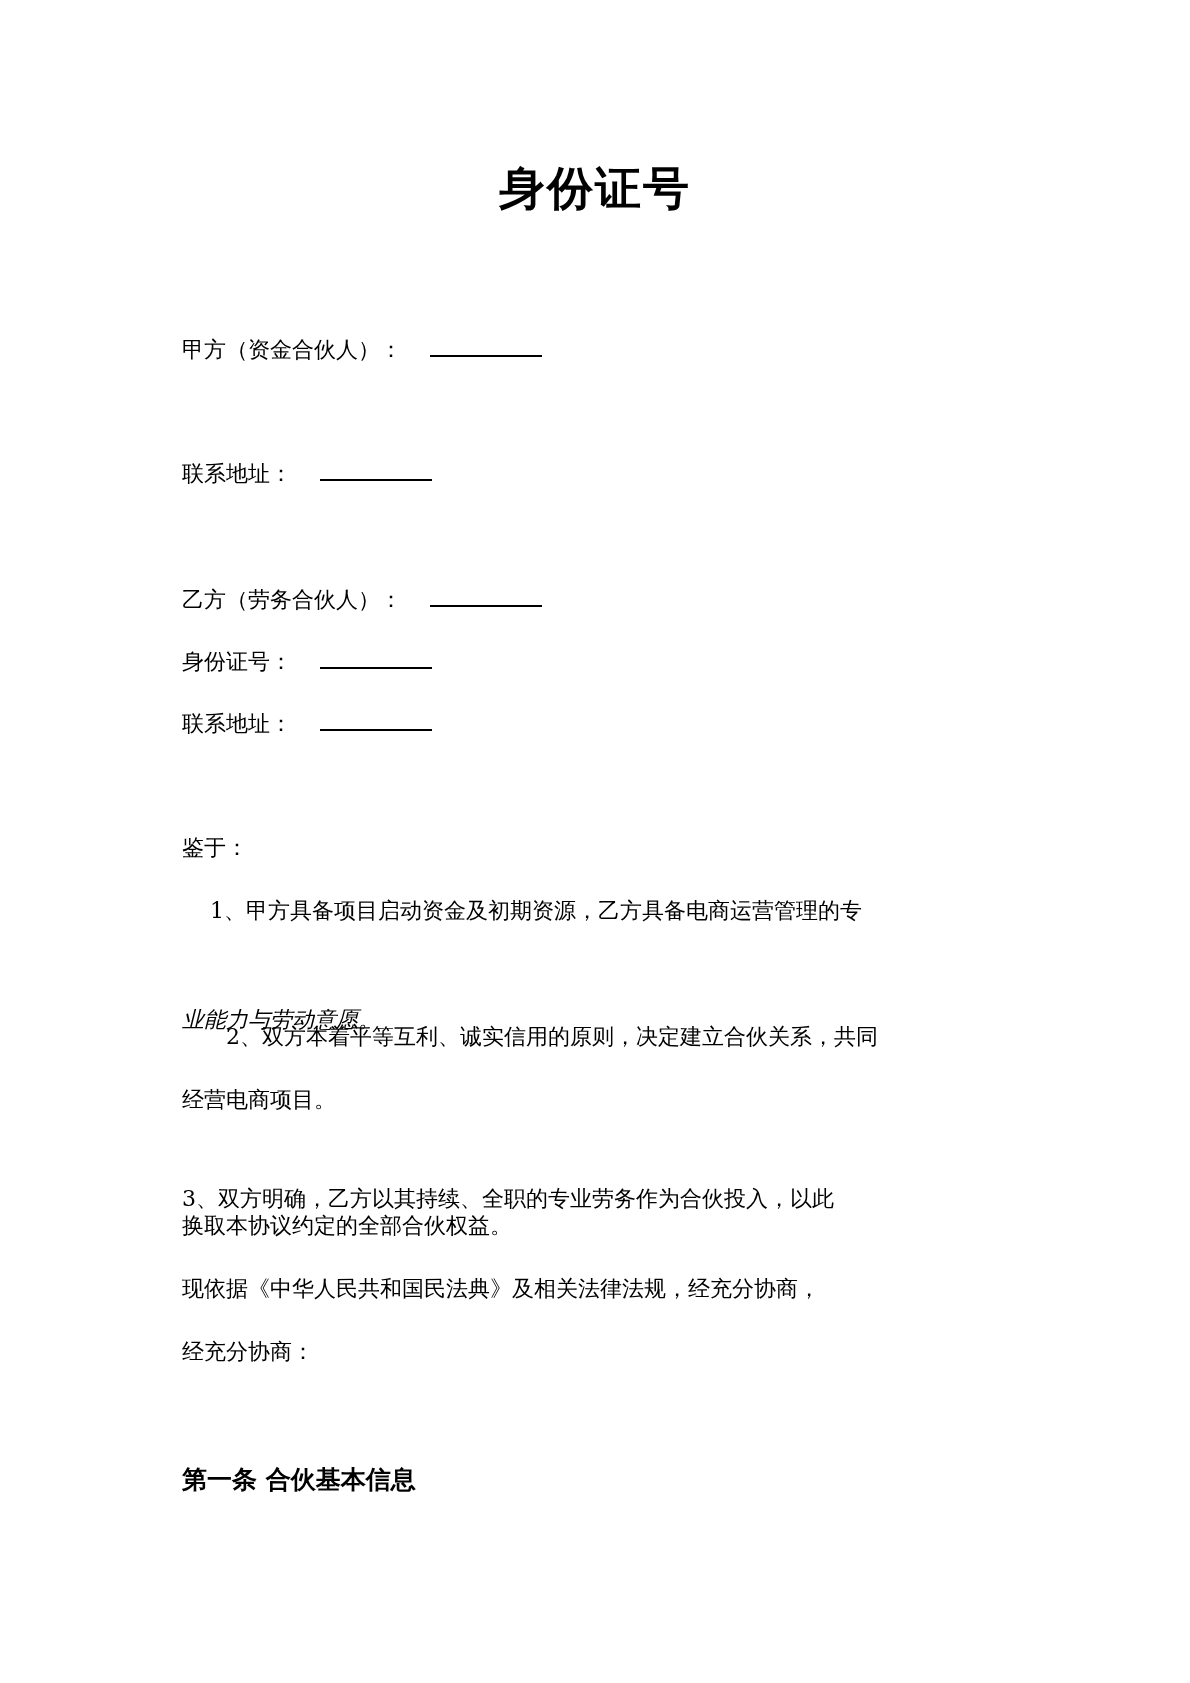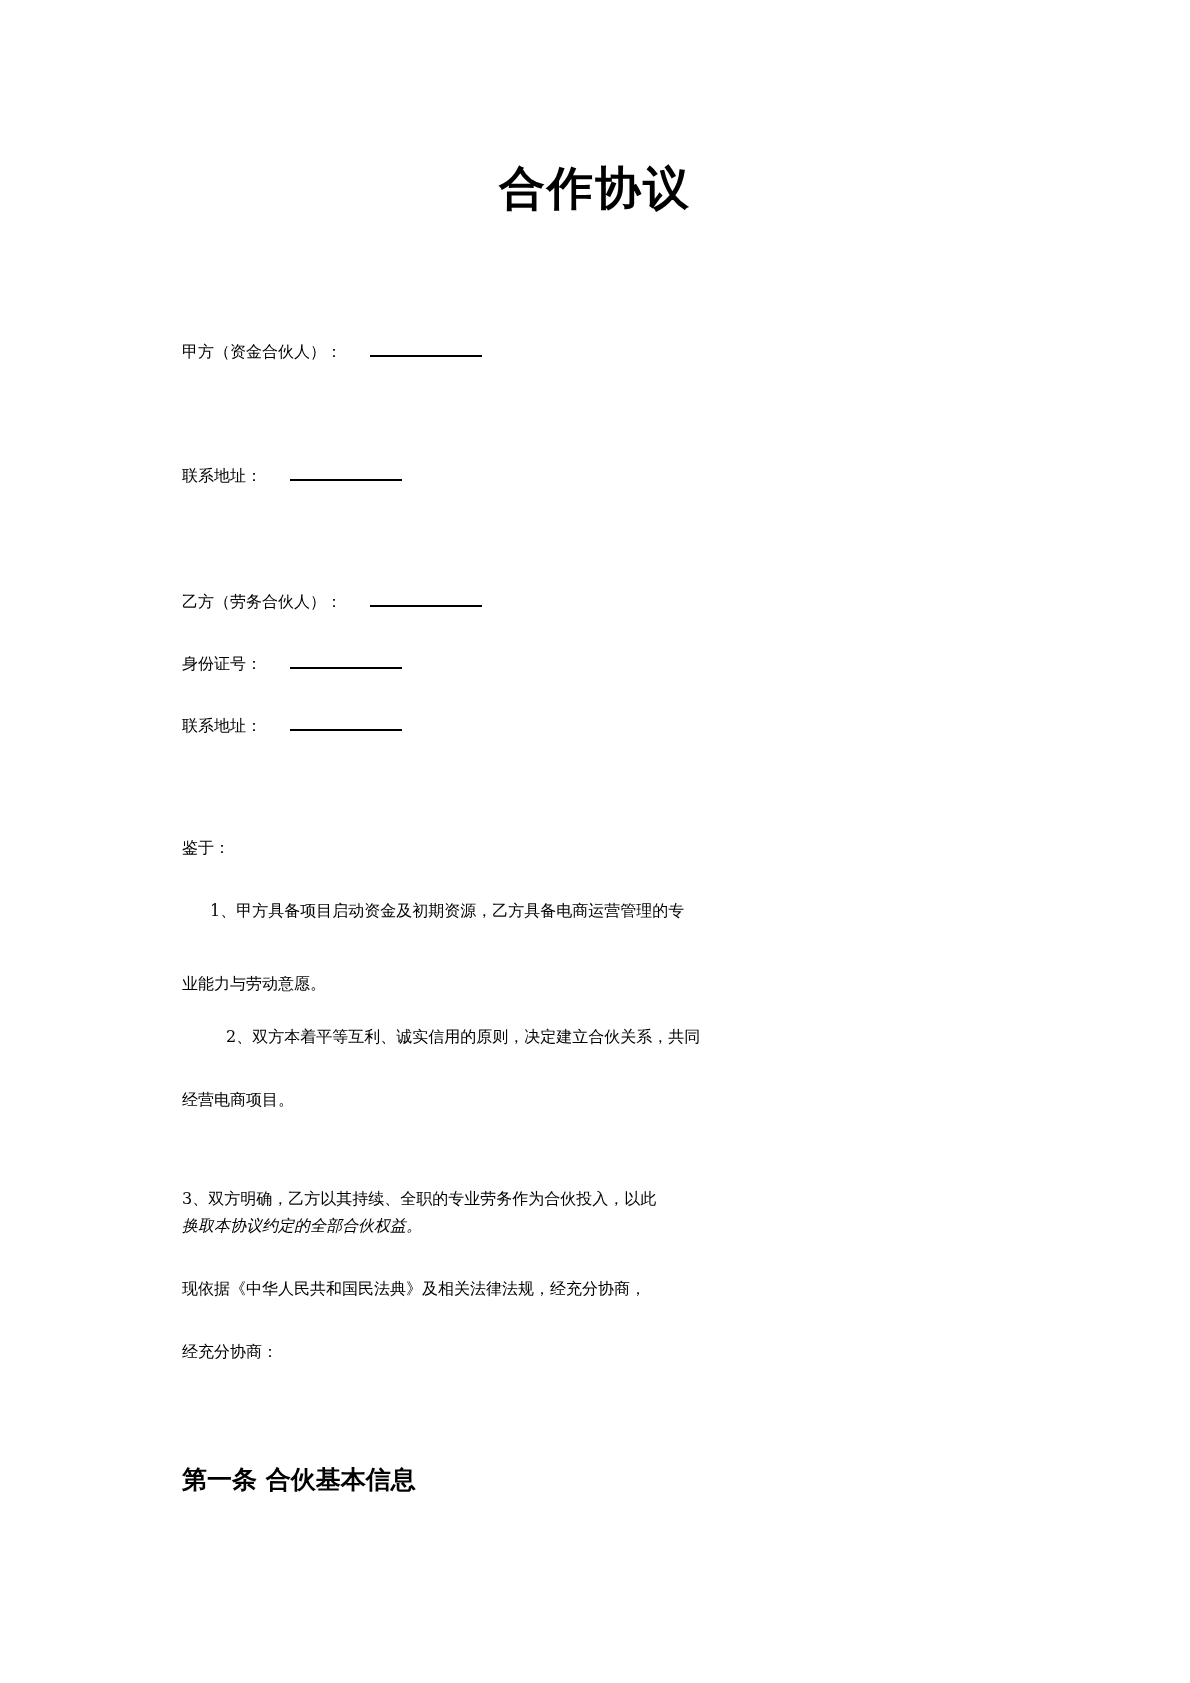--- a/index.html
+++ b/index.html
@@ -8,58 +8,58 @@
     font-family: "DejaVu Serif", "Liberation Serif", serif;
     color: #000;
   }
   .page { position: absolute; left: 0; top: 0; width: 1190px; height: 1683px; background: #fff; }
   .title {
     position: absolute; left: 0; width: 1190px; top: 158px;
     text-align: center; font-size: 46px; font-weight: bold; letter-spacing: 2px;
     font-family: "DejaVu Sans", sans-serif;
   }
   .line {
-    position: absolute; left: 182px; font-size: 16px; line-height: 30px; white-space: nowrap;
+    position: absolute; left: 182px; font-size: 22px; line-height: 30px; white-space: nowrap;
   }
   .blank {
     display: inline-block; width: 112px; border-bottom: 2px solid #000; height: 22px;
     vertical-align: baseline; margin-left: 28px;
   }
   .heading {
     position: absolute; left: 182px; font-size: 25px; font-weight: bold;
     font-family: "DejaVu Sans", sans-serif;
   }
 </style>
 </head>
 <body>
 
 <div class="page">
-  <div class="title">合作协议</div>
+  <div class="title">身份证号</div>
 
   <div class="line" style="top:333px;">
     <span>甲方（资金合伙人）：</span><span class="blank"></span>
   </div>
   <div class="line" style="top:457px;">
     <span>联系地址：</span><span class="blank"></span>
   </div>
 
   <div class="line" style="top:645px;">
     <span>身份证号：</span><span class="blank"></span>
   </div>
   <div class="line" style="top:583px;">
     <span>乙方（劳务合伙人）：</span><span class="blank"></span>
   </div>
   <div class="line" style="top:707px;">
     <span>联系地址：</span><span class="blank"></span>
   </div>
 
   <div class="line" style="top:833px;">鉴于：</div>
   <div class="line" style="top:896px;margin-left:28px;">1、甲方具备项目启动资金及初期资源，乙方具备电商运营管理的专</div>
-  <div class="line" style="top:969px;">业能力与劳动意愿。</div>
+  <div class="line" style="top:1005px;font-style:italic;">业能力与劳动意愿。</div>
   <div class="line" style="top:1022px;margin-left:44px;">2、双方本着平等互利、诚实信用的原则，决定建立合伙关系，共同</div>
   <div class="line" style="top:1085px;">经营电商项目。</div>
   <div class="line" style="top:1184px;">3、双方明确，乙方以其持续、全职的专业劳务作为合伙投入，以此</div>
-  <div class="line" style="top:1211px;font-style:italic;">换取本协议约定的全部合伙权益。</div>
+  <div class="line" style="top:1211px;">换取本协议约定的全部合伙权益。</div>
   <div class="line" style="top:1274px;">现依据《中华人民共和国民法典》及相关法律法规，经充分协商，</div>
   <div class="line" style="top:1337px;">经充分协商：</div>
 
   <div class="heading" style="top:1463px;">第一条  合伙基本信息</div>
 </div>
 
 </body></html>

